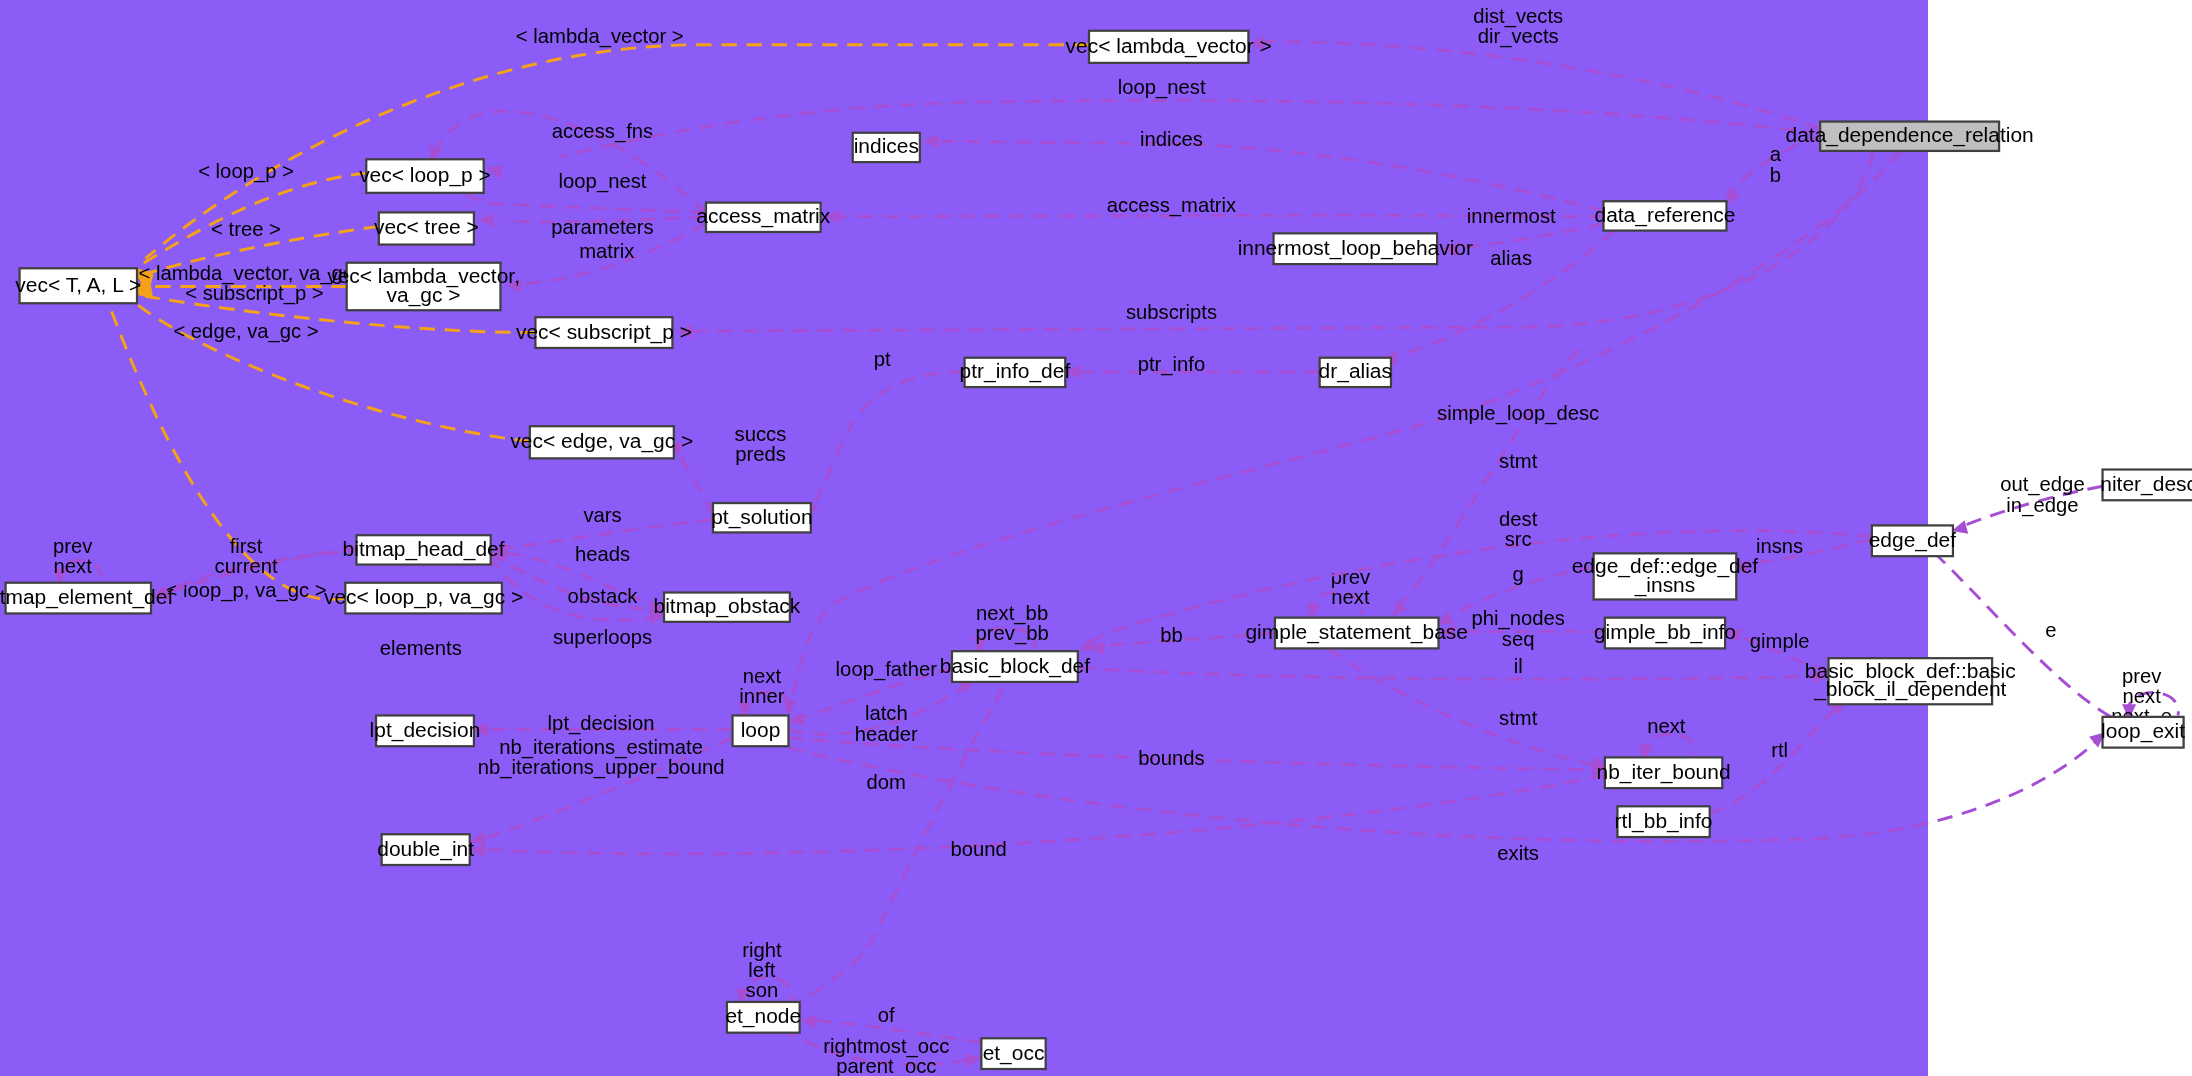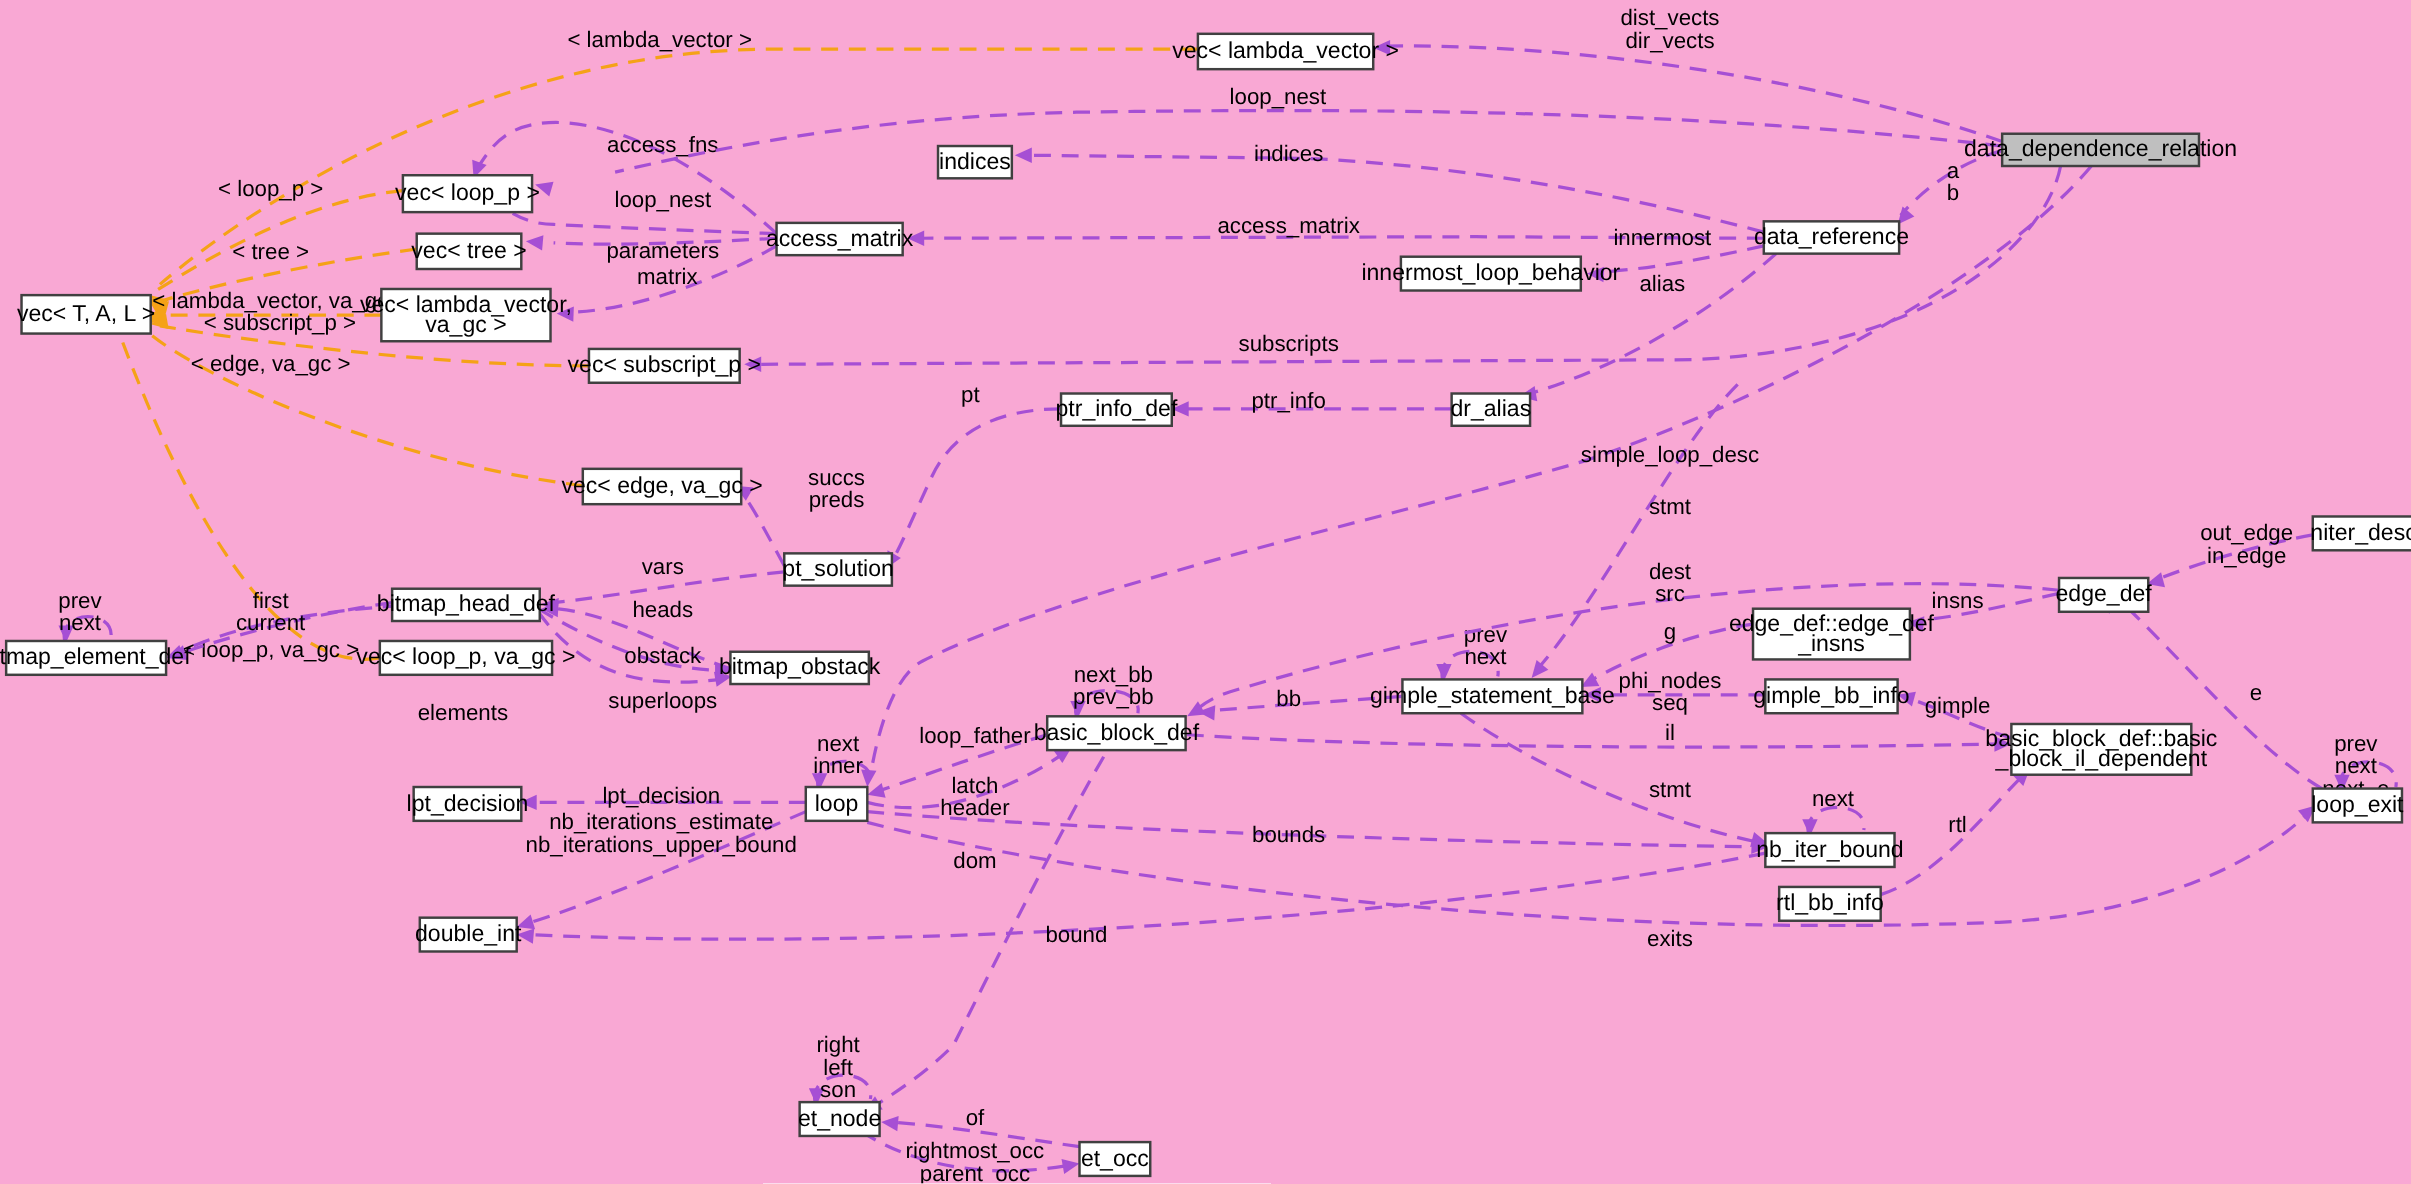--- a/index.html
+++ b/index.html
@@ -9,23 +9,23 @@
     background: #ffffff;
   }
   body {
     width: 2192px;
     height: 1076px;
     font-family: "Liberation Sans", sans-serif;
     overflow: hidden;
   }
   #graph-root {
     position: relative;
-    width: 2192px;
+    width: 1928px;
     height: 1076px;
-    background: #f9a8d4;
+    background: #8b5cf6;
   }
   svg#graph-canvas {
     position: absolute;
     left: 0;
     top: 0;
     width: 2192px;
     height: 1076px;
     display: block;
   }
   .node-rect {

